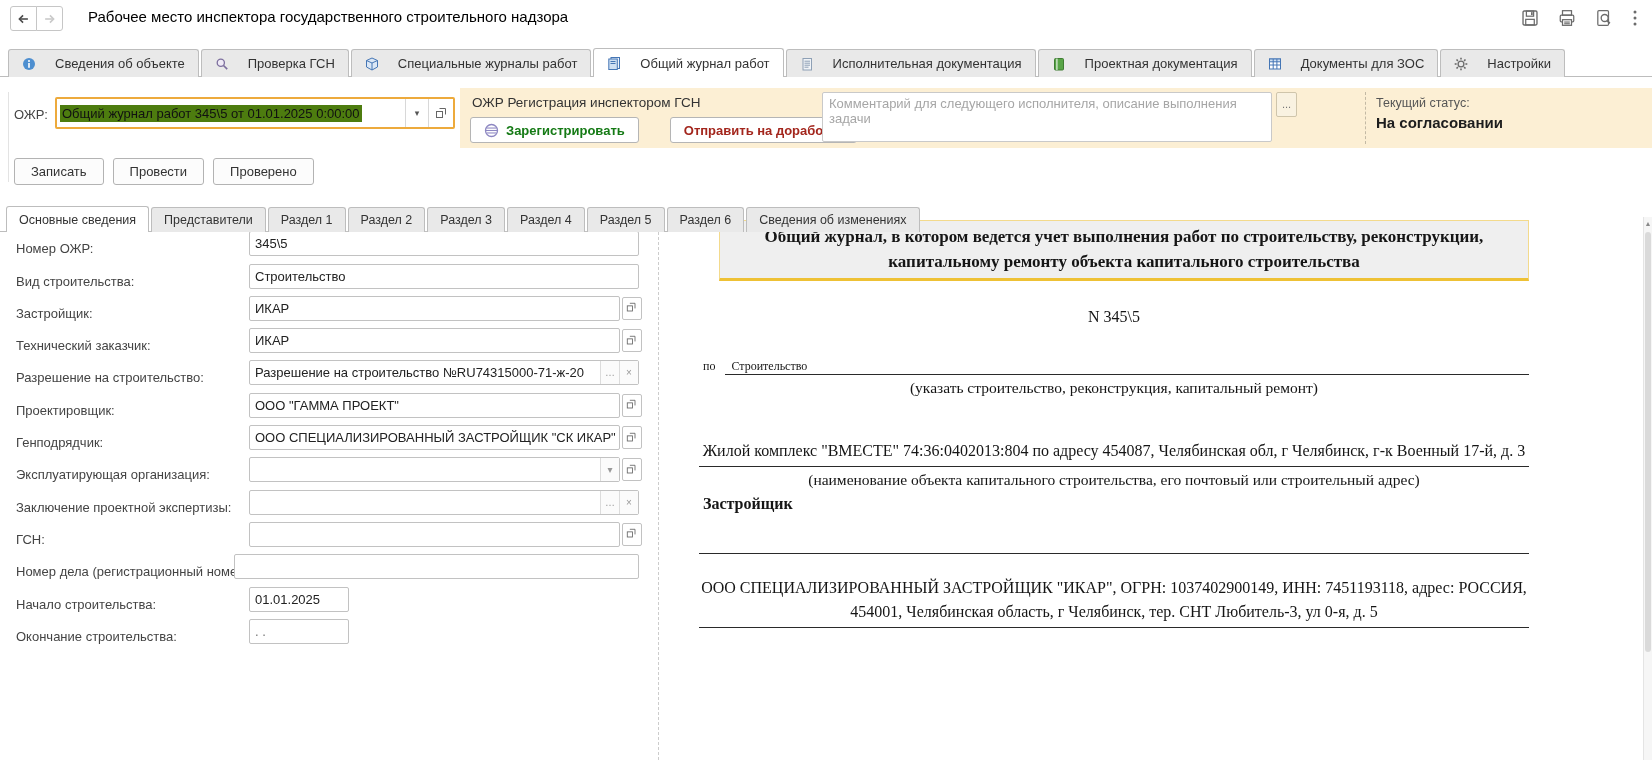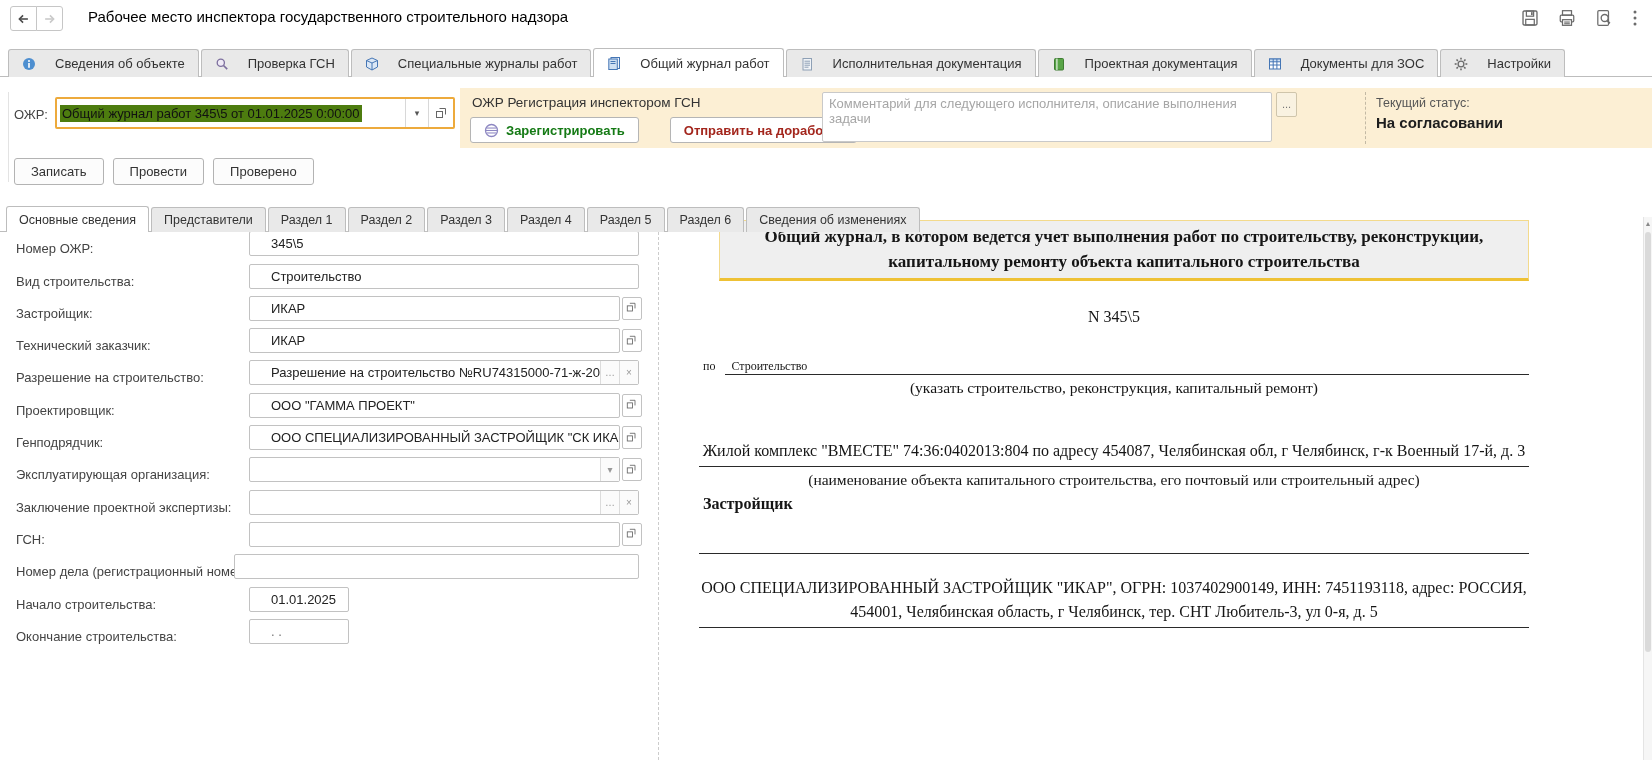--- a/index.html
+++ b/index.html
@@ -65,21 +65,21 @@
   .stab.active{background:#fff;height:26px;}
 
   
   .content{position:absolute;left:0;right:0;top:217px;bottom:0;}
   .form-panel{position:absolute;left:0;top:0;width:655px;bottom:0;padding-top:7px;}
   .splitter{position:absolute;left:658px;top:0;bottom:0;border-left:1px dashed #cccccc;}
   .frow{display:flex;align-items:flex-end;height:32.3px;}
   .flabel{width:249px;padding-left:16px;font-size:13px;color:#444;flex-shrink:0;box-sizing:border-box;white-space:nowrap;}
   .flabel.wide{width:234px;}
   .fctrl{display:flex;align-items:center;}
-  .inp{height:25px;border:1px solid #c2c2c2;border-radius:2px;background:#fff;display:flex;align-items:stretch;font-size:13px;color:#222;box-sizing:border-box;padding-left:16px;}
+  .inp{height:25px;border:1px solid #c2c2c2;border-radius:2px;background:#fff;display:flex;align-items:stretch;font-size:13px;color:#222;box-sizing:border-box;}
   .inp .ival{flex:1;display:flex;align-items:center;padding:0 5px;white-space:nowrap;overflow:hidden;}
   .inp .ival.muted{color:#777;}
   .inp.text{width:390px;}
   .inp.open{width:371px;}
   .inp.lookup{width:390px;}
   .inp.dropdown-open{width:371px;}
   .inp.wide{width:405px;}
   .inp.date{width:100px;}
   .inline-btn{width:19px;border:none;border-left:1px solid #dcdcdc;background:#fbfbfb;color:#999;font-size:10px;display:flex;align-items:center;justify-content:center;padding:0;}
   .open-sq{width:20px;height:23px;margin-left:2px;border:1px solid #c2c2c2;border-radius:2px;background:#fff;display:flex;align-items:center;justify-content:center;padding:0;box-sizing:border-box;}

